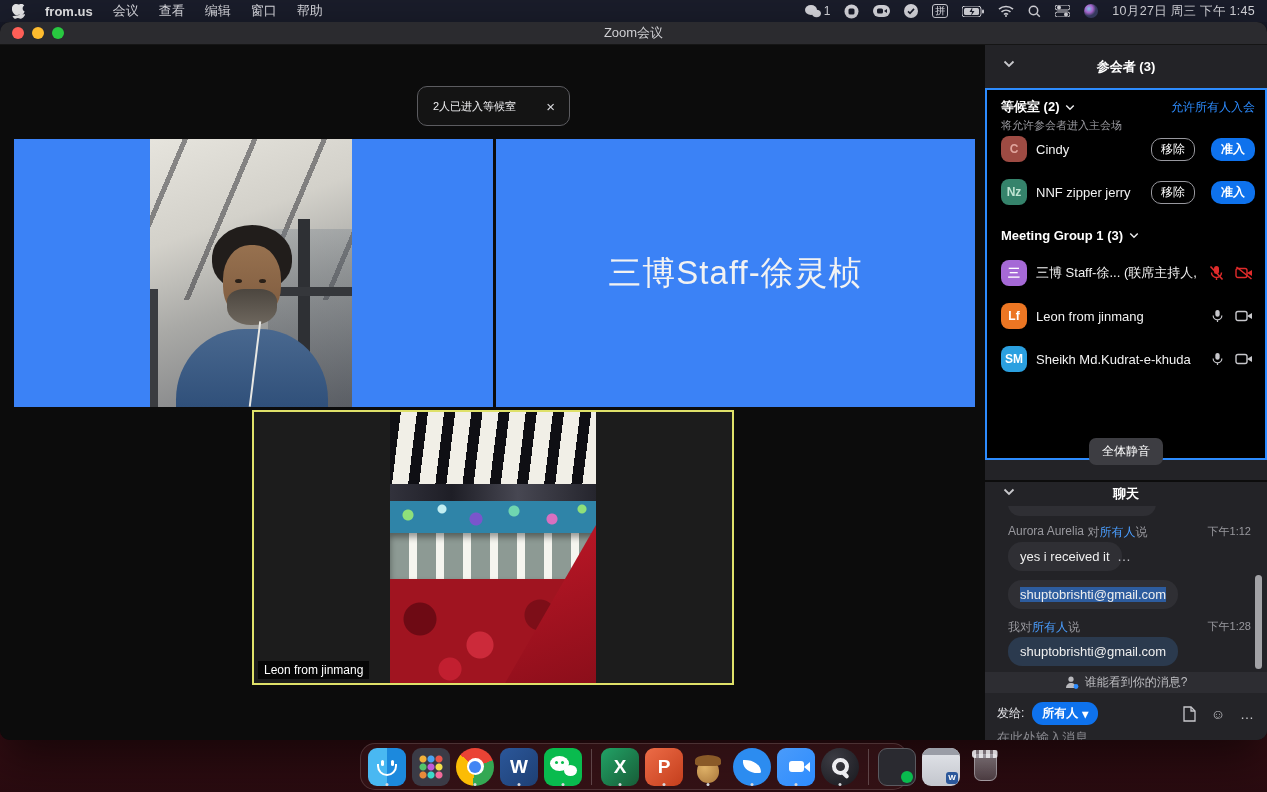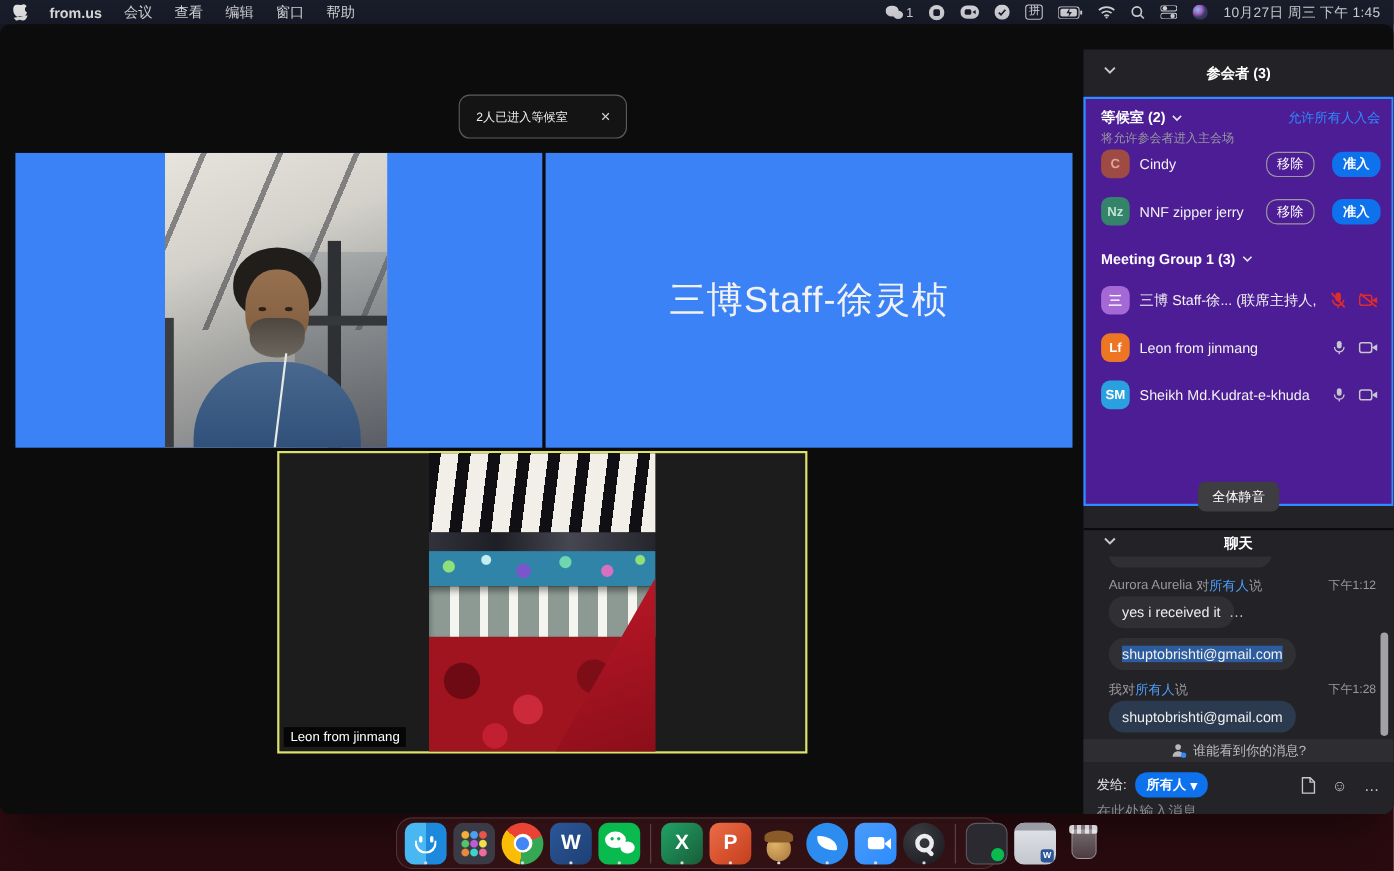--- a/index.html
+++ b/index.html
@@ -68,21 +68,21 @@
   .fb5{position:absolute;left:0;top:169px;width:100%;height:106px;background-color:#a01420;
     background-image:radial-gradient(circle 16px at 30px 40px,#6e0a14 0 16px,transparent 17px),
       radial-gradient(circle 13px at 90px 66px,#cc2a3a 0 13px,transparent 14px),
       radial-gradient(circle 15px at 150px 36px,#7d0e18 0 15px,transparent 16px),
       radial-gradient(circle 11px at 60px 90px,#c21f30 0 11px,transparent 12px);}
   .drape{position:absolute;right:0;bottom:0;width:92px;height:160px;background:linear-gradient(160deg,#c01828,#8b0e1a);clip-path:polygon(100% 0,100% 100%,0 100%);}
   
   .sidebar{position:absolute;left:985px;top:23px;width:282px;height:695px;background:#232327;}
   .sb-header{position:absolute;left:0;top:0;width:100%;height:43px;display:flex;align-items:center;justify-content:center;font-size:13px;font-weight:700;color:#fff;}
   .sb-chev{position:absolute;left:18px;top:15px;}
-  .panel{position:absolute;left:0;top:43px;width:282px;height:372px;background:#4c1d95;border:2px solid #2d8cff;}
+  .panel{position:absolute;left:0;top:43px;width:282px;height:372px;background:#000000;border:2px solid #2d8cff;}
   .wait-head{position:absolute;left:14px;top:8px;right:10px;display:flex;align-items:center;justify-content:space-between;}
   .wait-title{font-size:13px;font-weight:700;color:#fff;display:flex;align-items:center;gap:5px;}
   .admit-all{font-size:12px;color:#2d8cff;}
   .wait-sub{position:absolute;left:14px;top:28px;font-size:11px;color:#98989e;}
   .prow{position:absolute;left:14px;right:10px;height:30px;display:flex;align-items:center;gap:9px;}
   .avatar{width:26px;height:26px;border-radius:8px;display:flex;align-items:center;justify-content:center;font-size:12px;font-weight:700;color:#fff;flex:0 0 26px;}
   .pname{font-size:13px;color:#f2f2f2;white-space:nowrap;overflow:hidden;flex:1;}
   .btn-remove{font-size:12px;color:#fff;border:1px solid #98989e;border-radius:10px;padding:2px 9px;background:transparent;}
   .btn-admit{font-size:12px;font-weight:700;color:#fff;border:none;border-radius:10px;padding:3px 10px;background:#0e72ed;margin-left:7px;}
   .grp-title{position:absolute;left:14px;top:138px;font-size:13px;font-weight:700;color:#fff;display:flex;align-items:center;gap:6px;}
@@ -238,20 +238,28 @@
             </radialGradient>
           </defs>
           <circle cx="7" cy="7" r="7" fill="url(#siri)"></circle>
         </svg>
     </span>
     <span class="mb-time">10月27日 周三 下午 1:45</span>
   </div>
 </div>
 
 <div class="window">
+  <div class="titlebar">
+    <div class="lights">
+      <span class="light red"></span>
+      <span class="light yellow"></span>
+      <span class="light green"></span>
+    </div>
+    <div class="win-title">Zoom会议</div>
+  </div>
 
   <div class="main">
     <div class="toast">
       <span class="toast-text">2人已进入等候室</span>
       <span class="toast-x">×</span>
     </div>
 
     <div class="tile tile1">
       <div class="pvideo">
         <div class="beams"></div>

